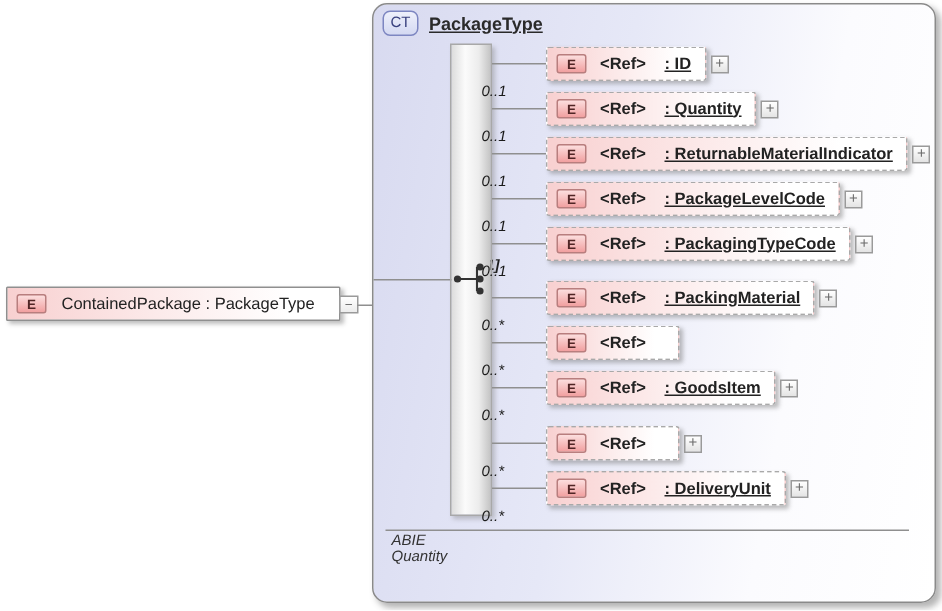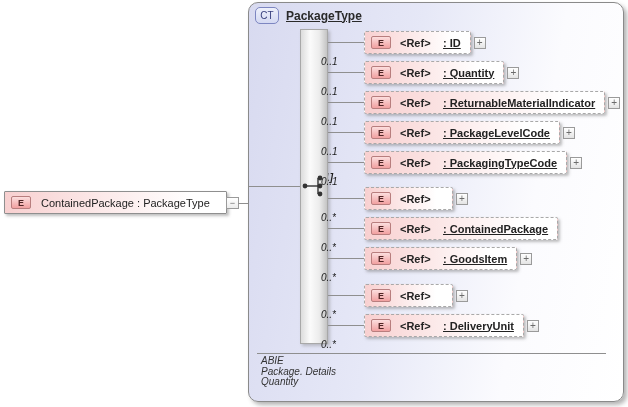--- a/index.html
+++ b/index.html
@@ -180,32 +180,32 @@
       <span class="plus">+</span>
     </div>
 
     <div class="row" style="top:184px">
       <span class="hline">
           <span class="card">0..*</span>
         </span>
       <span class="ebox">
         <span class="eicon">E</span>
         <span class="ref">&lt;Ref&gt;</span>
+        <span class="ename">: PackingMaterial</span>
       </span>
       <span class="plus">+</span>
     </div>
 
     <div class="row" style="top:214px">
       <span class="hline">
           <span class="card">0..*</span>
         </span>
       <span class="ebox">
         <span class="eicon">E</span>
         <span class="ref">&lt;Ref&gt;</span>
-        <span class="ename">: ContainedPackage</span>
       </span>
 
     </div>
 
     <div class="row" style="top:244px">
       <span class="hline">
           <span class="card">0..*</span>
         </span>
       <span class="ebox">
         <span class="eicon">E</span>
@@ -234,18 +234,17 @@
         <span class="eicon">E</span>
         <span class="ref">&lt;Ref&gt;</span>
         <span class="ename">: DeliveryUnit</span>
       </span>
       <span class="plus">+</span>
     </div>
 
     <span class="sep"></span>
     <div class="footer">
       <div>ABIE</div>
-      <div>Package. Details</div>
       <div>Quantity</div>
     </div>
 
   </div>
 </div>
 
 </body></html>

